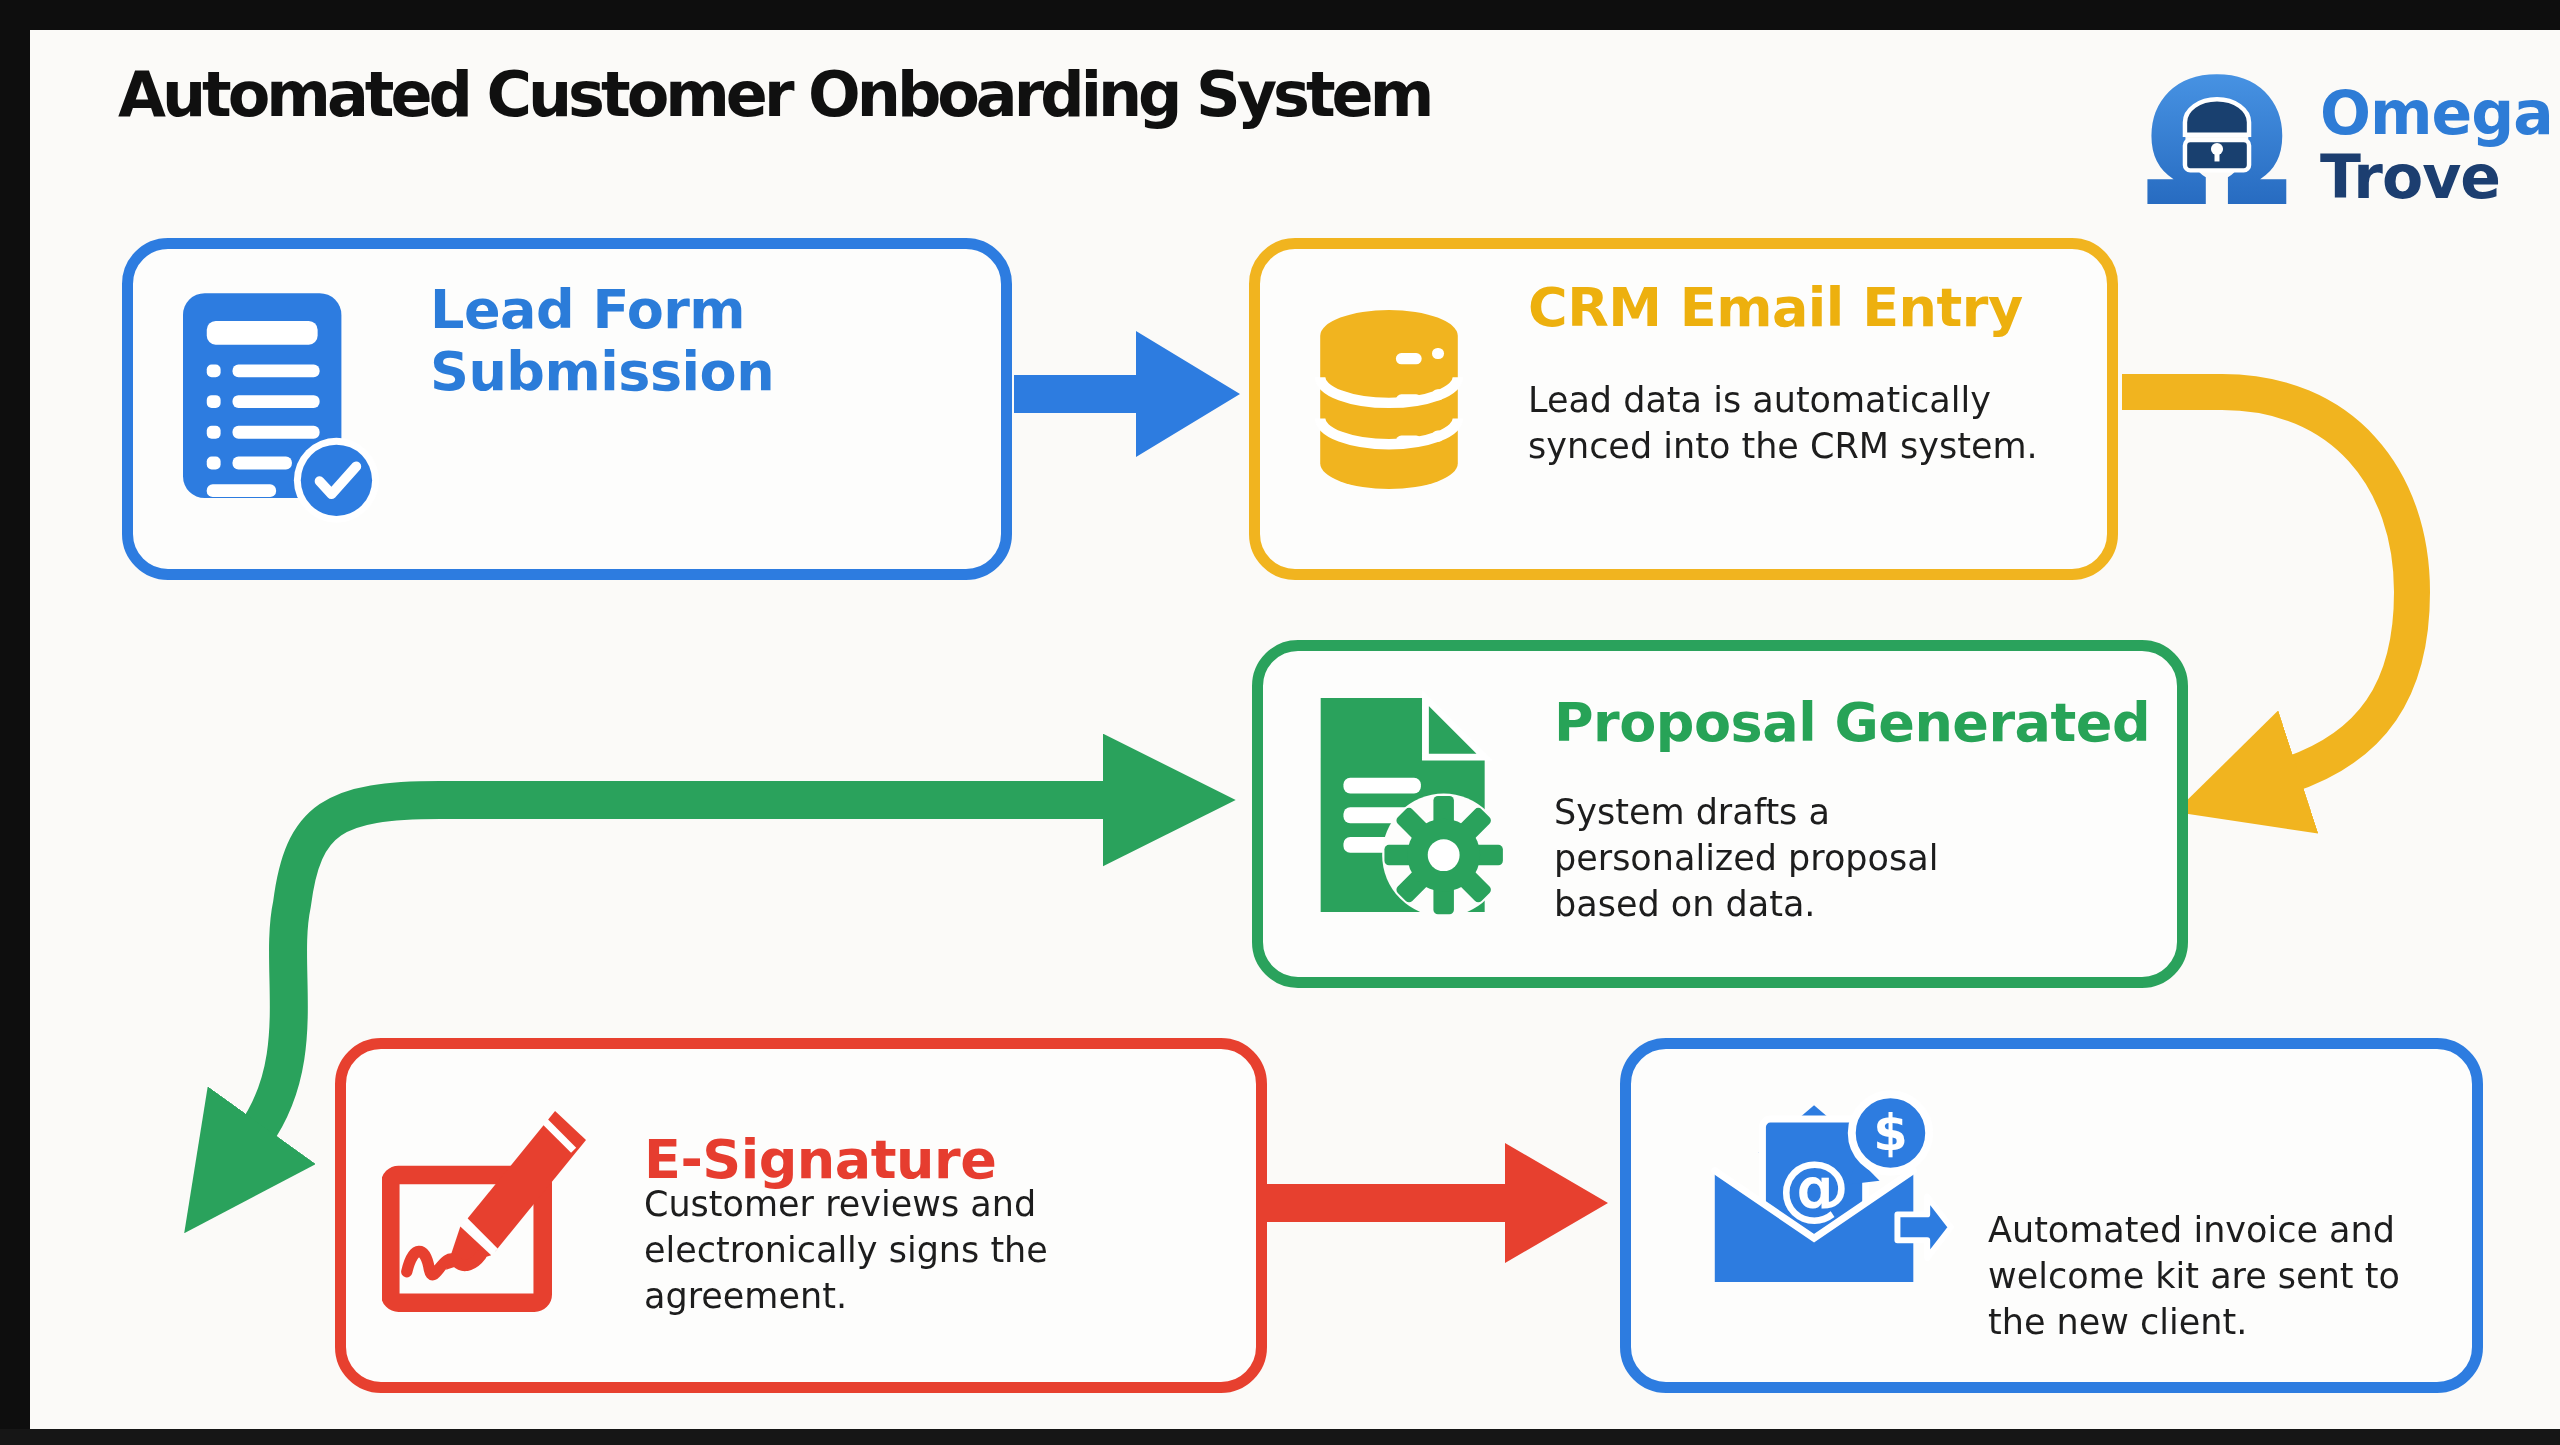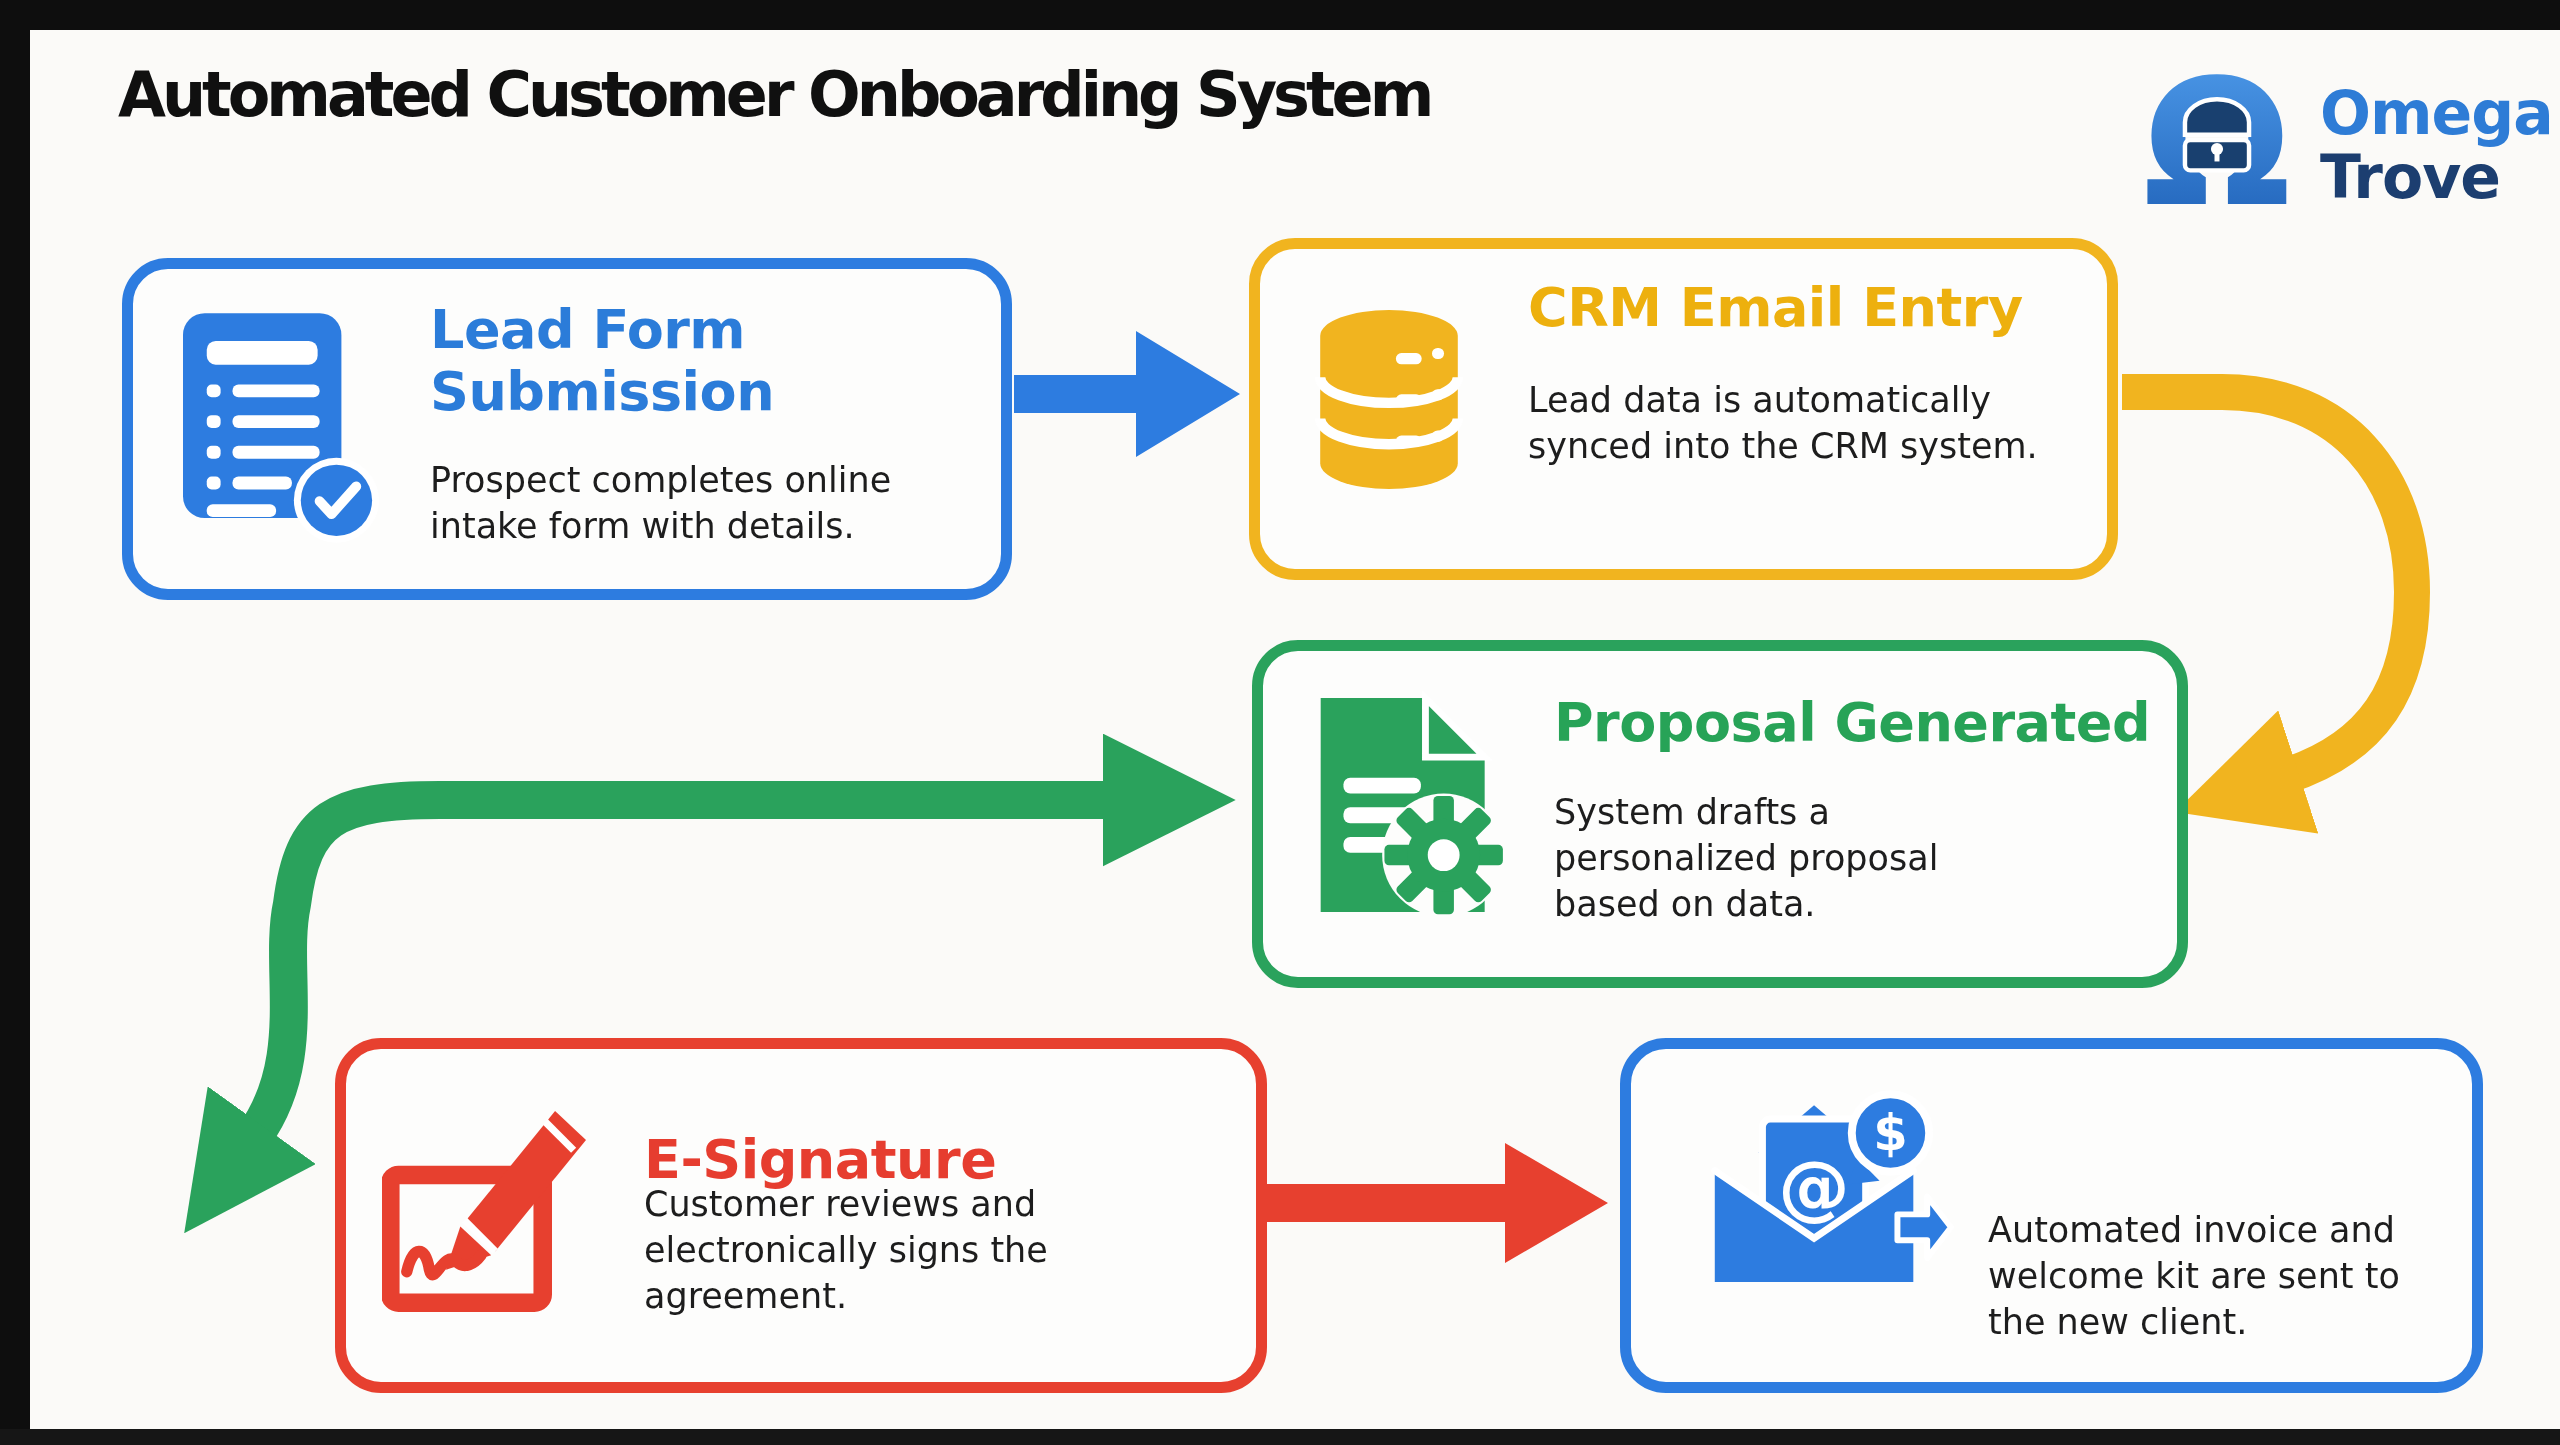--- a/index.html
+++ b/index.html
@@ -13,21 +13,21 @@
             letter-spacing:-4px;color:#101010;white-space:nowrap;}
 
   
   .logo{position:absolute;left:2128px;top:52px;width:420px;height:200px;}
   .logo-mark{position:absolute;left:0;top:6px;}
   .logo-line1{position:absolute;left:192px;top:26px;font-size:60px;font-weight:700;color:#2e7cd6;letter-spacing:-1px;}
   .logo-line2{position:absolute;left:192px;top:90px;font-size:60px;font-weight:700;color:#1c3e70;letter-spacing:-1px;}
 
   
   .card{position:absolute;background:#fdfdfc;border-style:solid;border-width:11px;border-radius:46px;box-sizing:border-box;}
-  .card.c1{left:122px;top:238px;width:890px;height:342px;border-color:#2d7ce0;margin-top:20px;}
+  .card.c1{left:122px;top:238px;width:890px;height:342px;border-color:#2d7ce0;}
   .card.c2{left:1249px;top:238px;width:869px;height:342px;border-color:#f1b41f;}
   .card.c3{left:1252px;top:640px;width:936px;height:348px;border-color:#2aa25c;}
   .card.c4{left:335px;top:1038px;width:932px;height:355px;border-color:#e7402f;}
   .card.c5{left:1620px;top:1038px;width:863px;height:355px;border-color:#2d7ce0;}
 
   .icon{position:absolute;}
   .card-title{position:absolute;font-weight:700;line-height:1.15;letter-spacing:-0.5px;}
   .card-desc{position:absolute;font-size:35px;line-height:1.32;color:#1d1d1d;}
 
   .c1 .card-title{left:297px;top:30px;font-size:54px;color:#2b7cd9;max-width:370px;}
@@ -115,21 +115,20 @@
           <rect x="50" y="134" width="88" height="13" rx="6"></rect>
         <rect x="24" y="165" width="14" height="13" rx="5"></rect>
           <rect x="50" y="165" width="60" height="13" rx="6"></rect>
         <rect x="24" y="193" width="70" height="13" rx="6"></rect>
       </g>
       <circle cx="155" cy="189" r="43" fill="#ffffff"></circle>
       <circle cx="155" cy="189" r="36" fill="#2d7ce0"></circle>
       <path d="M138,190 l12,13 l25,-28" fill="none" stroke="#ffffff" stroke-width="10" stroke-linecap="round" stroke-linejoin="round"></path>
     </svg>
     <div class="card-title">Lead Form Submission</div>
-    <div class="card-desc">Prospect completes online intake form with details.</div>
   </div>
 
   <div class="card c2">
     <svg class="icon" width="172" height="193" viewBox="0 0 100 112">
       <path d="M10,19 a40,15 0 0 1 80,0 L90,93 a40,15 0 0 1 -80,0 Z" fill="#f1b41f"></path>
       <path d="M10,43 a40,15 0 0 0 80,0" fill="none" stroke="#ffffff" stroke-width="6"></path>
       <path d="M10,67 a40,15 0 0 0 80,0" fill="none" stroke="#ffffff" stroke-width="6"></path>
       <g fill="#ffffff">
         <rect x="54" y="29" width="15" height="6.5" rx="3.2"></rect>
           <rect x="75" y="26" width="7" height="6.5" rx="3.2"></rect>

